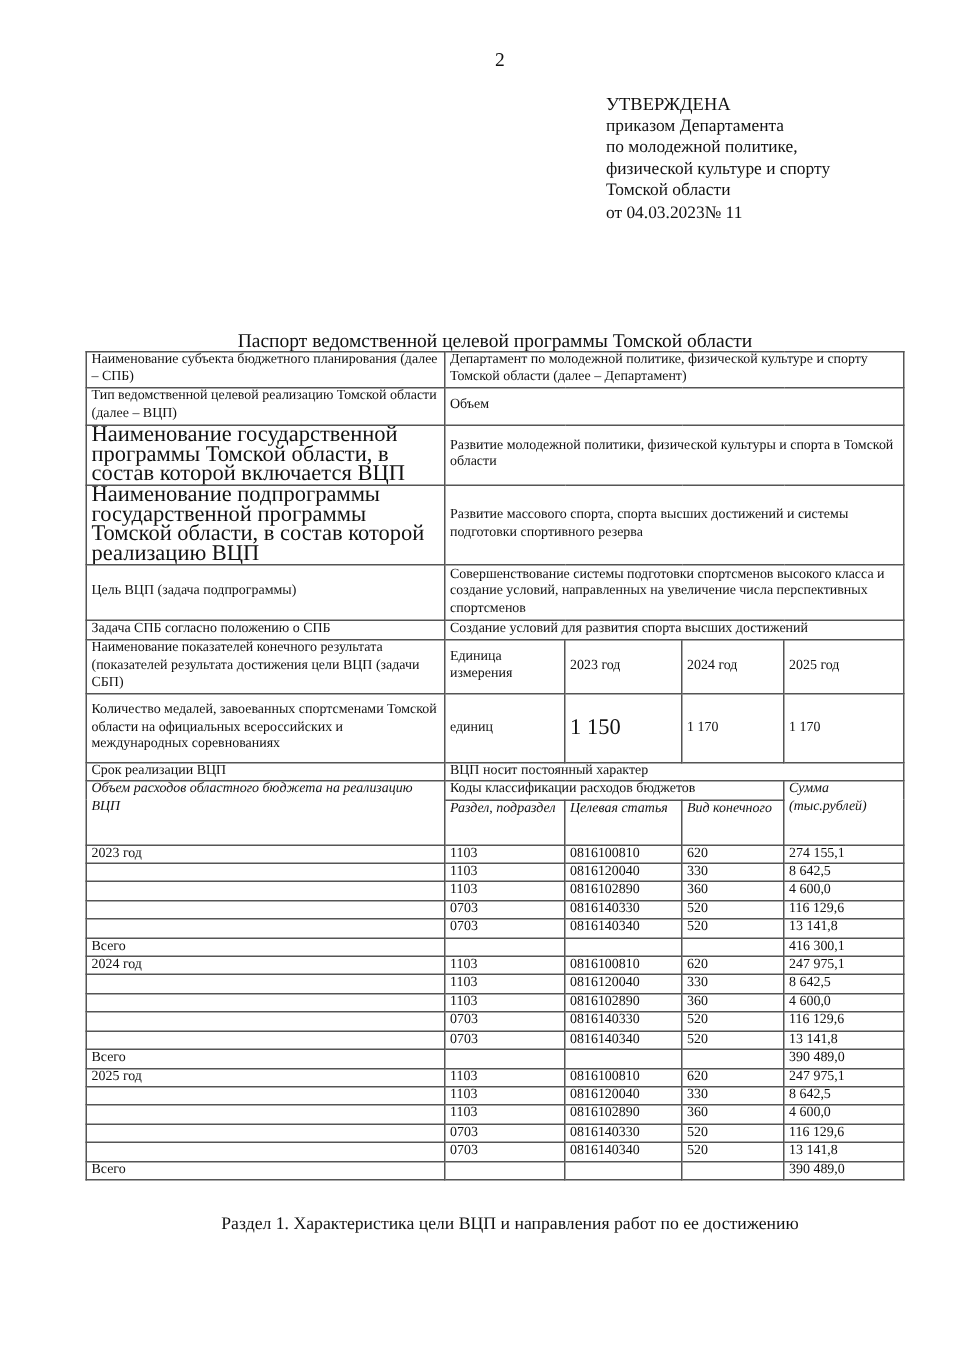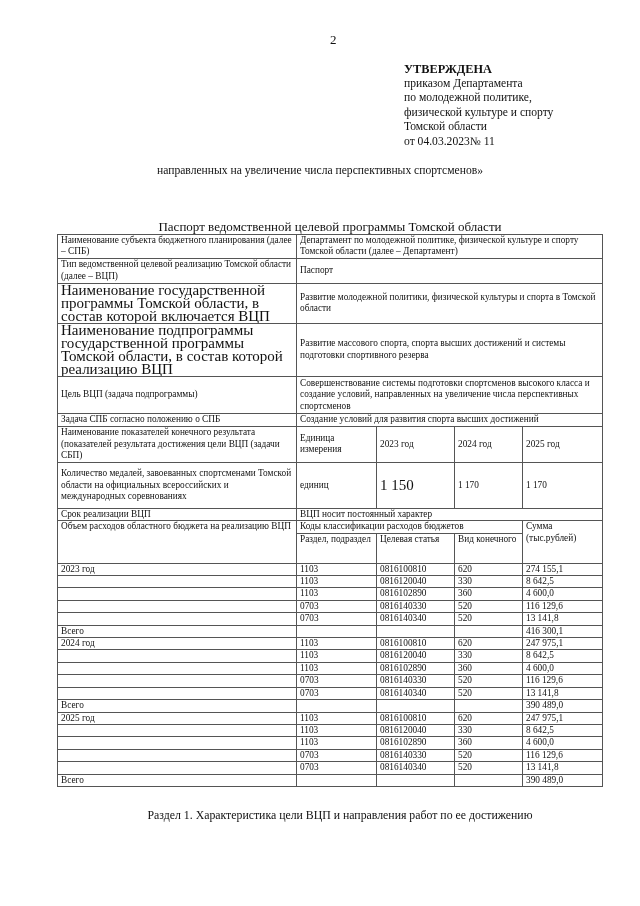--- a/index.html
+++ b/index.html
@@ -22,21 +22,21 @@
       font-size: 13px;
     }
     .approval {
       position: absolute;
       left: 404px;
       top: 62px;
       font-size: 11.6px;
       line-height: 14.6px;
     }
     .approval div { white-space: nowrap; }
-    .approval .heading { font-size: 12.3px; font-weight: bold; }
+    .approval .heading { font-size: 12.3px; }
     .program-title {
       position: absolute;
       left: 0;
       width: 640px;
       top: 163px;
       text-align: center;
       font-size: 11.6px;
       line-height: 15px;
     }
     .program-title div { white-space: nowrap; }
@@ -57,21 +57,21 @@
       font-size: 9.3px;
       line-height: 11.4px;
       table-layout: fixed;
     }
     table.passport td {
       border: 1px solid #555;
       padding: 0 3px;
       vertical-align: middle;
       overflow: hidden;
     }
-    table.passport td.top { vertical-align: top; }
+    table.passport td.top { vertical-align: top; font-style: italic; }
     .big { font-size: 15px; line-height: 13px; }
     .section-heading {
       position: absolute;
       left: 0;
       width: 680px;
       top: 808px;
       text-align: center;
       font-size: 11.8px;
       white-space: nowrap;
     }
@@ -84,41 +84,40 @@
 <div class="approval">
   <div class="heading">УТВЕРЖДЕНА</div>
   <div>приказом Департамента</div>
   <div>по молодежной политике,</div>
   <div>физической культуре и спорту</div>
   <div>Томской области</div>
   <div>от 04.03.2023№ 11</div>
 </div>
 
 <div class="program-title">
-  <div>направленных на увеличение числа перспективных спортсменов»</div>
 </div>
 
 <div class="passport-title">Паспорт ведомственной целевой программы Томской области</div>
 
 <table class="passport">
   <colgroup>
     <col style="width:239px">
     <col style="width:80px">
     <col style="width:78px">
     <col style="width:68px">
     <col style="width:80px">
   </colgroup>
   <tbody>
     <tr style="height:15px">
       <td>Наименование субъекта бюджетного планирования (далее – СПБ)</td>
       <td colspan="4">Департамент по молодежной политике, физической культуре и спорту Томской области (далее – Департамент)</td>
     </tr>
     <tr style="height:25px">
       <td>Тип ведомственной целевой реализацию Томской области (далее – ВЦП)</td>
-      <td colspan="4">Паспорт</td>
+      <td colspan="4">Объем</td>
     </tr>
     <tr style="height:40px">
       <td class="big">Наименование государственной программы Томской области, в состав которой включается ВЦП</td>
       <td colspan="4">Развитие молодежной политики, физической культуры и спорта в Томской области</td>
     </tr>
     <tr style="height:40px">
       <td class="big">Наименование подпрограммы государственной программы Томской области, в состав которой реализацию ВЦП</td>
       <td colspan="4">Развитие массового спорта, спорта высших достижений и системы подготовки спортивного резерва</td>
     </tr>
     <tr style="height:37px">

